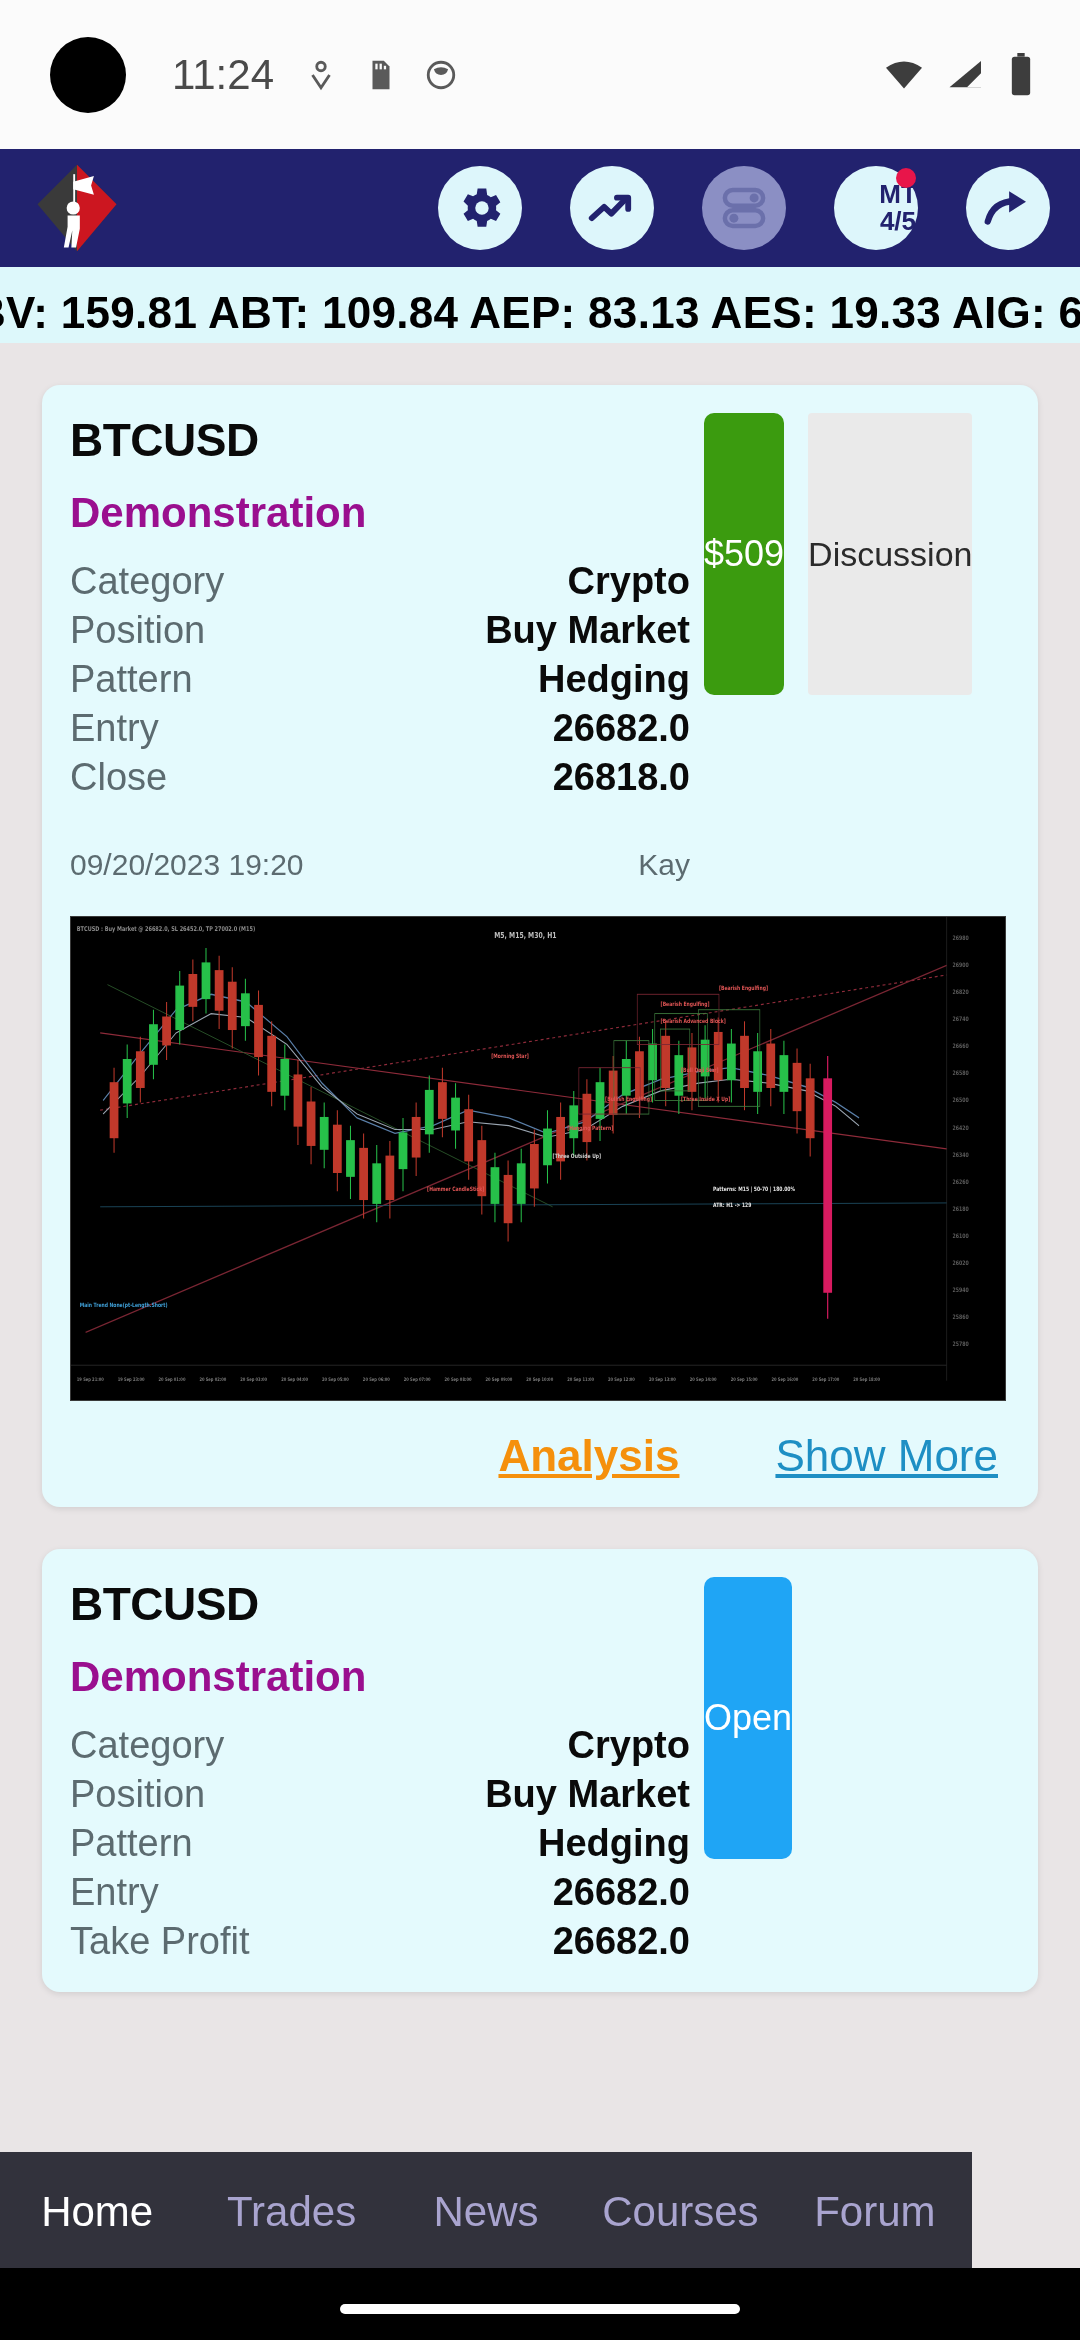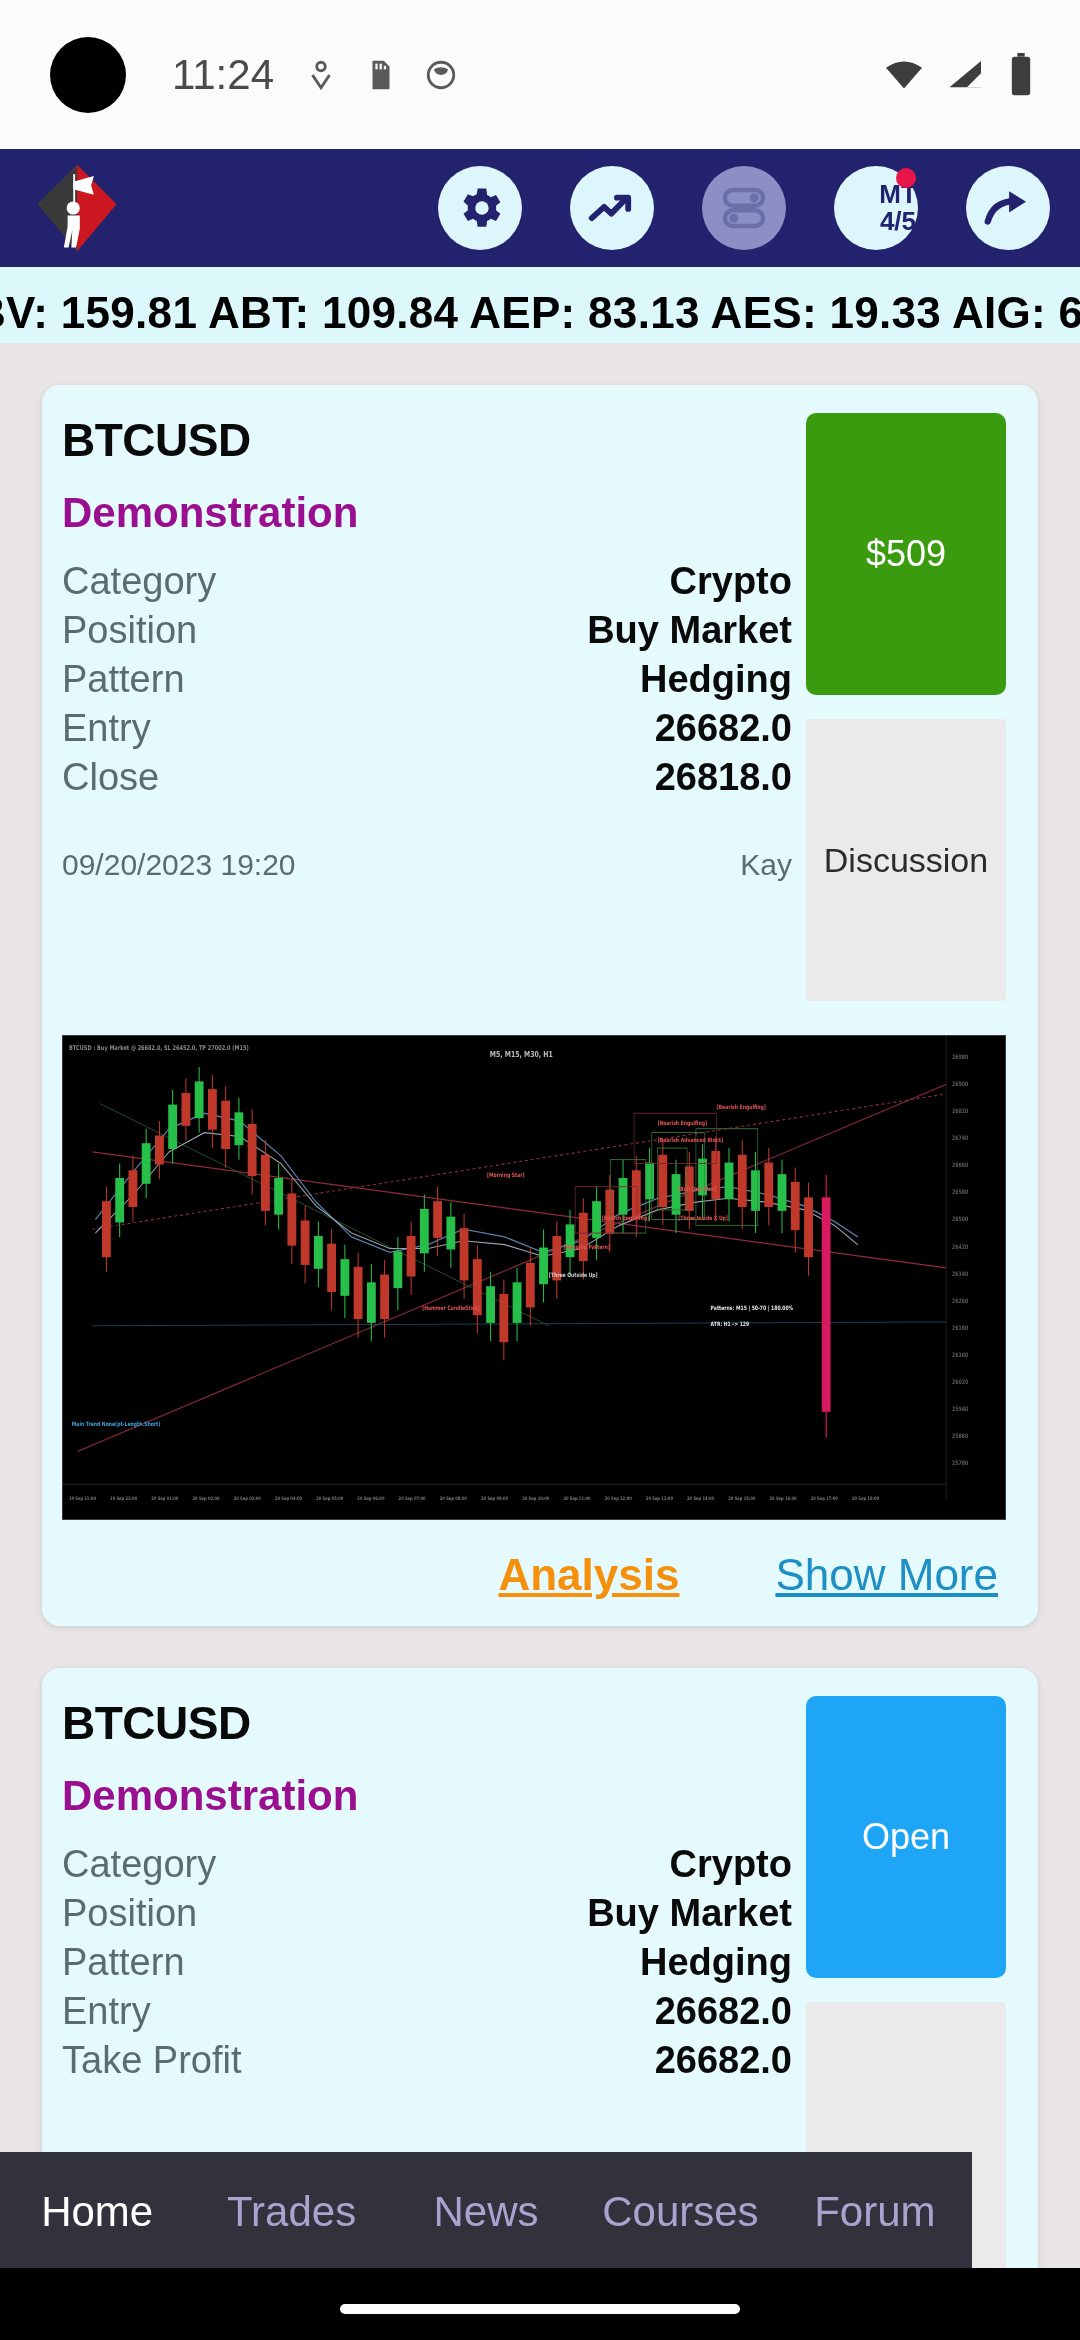--- a/index.html
+++ b/index.html
@@ -126,27 +126,27 @@
     width: 1080px;
     bottom: 0;
     background: #e9e5e6;
     overflow: hidden;
   }
 
   .card {
     margin: 42px 42px 0 42px;
     background: #e4fafd;
     border-radius: 18px;
-    padding: 28px 32px 26px 20px;
+    padding: 28px 32px 26px 28px;
     position: relative;
     box-shadow: 0 2px 6px rgba(0,0,0,0.10);
   }
   .card-inner { display: flex; }
   .card-left { flex: 1; min-width: 0; padding-right: 14px; }
-  .card-right { width: 200px; flex: none; display:flex; flex-direction: column; gap: 24px; }
+  .card-right { width: 302px; flex: none; display:flex; flex-direction: row; gap: 24px; }
 
   .symbol {
     font-size: 46px;
     font-weight: 700;
     color: #0a0a0a;
     letter-spacing: -0.5px;
   }
   .subtitle {
     font-size: 42px;
     font-weight: 700;

